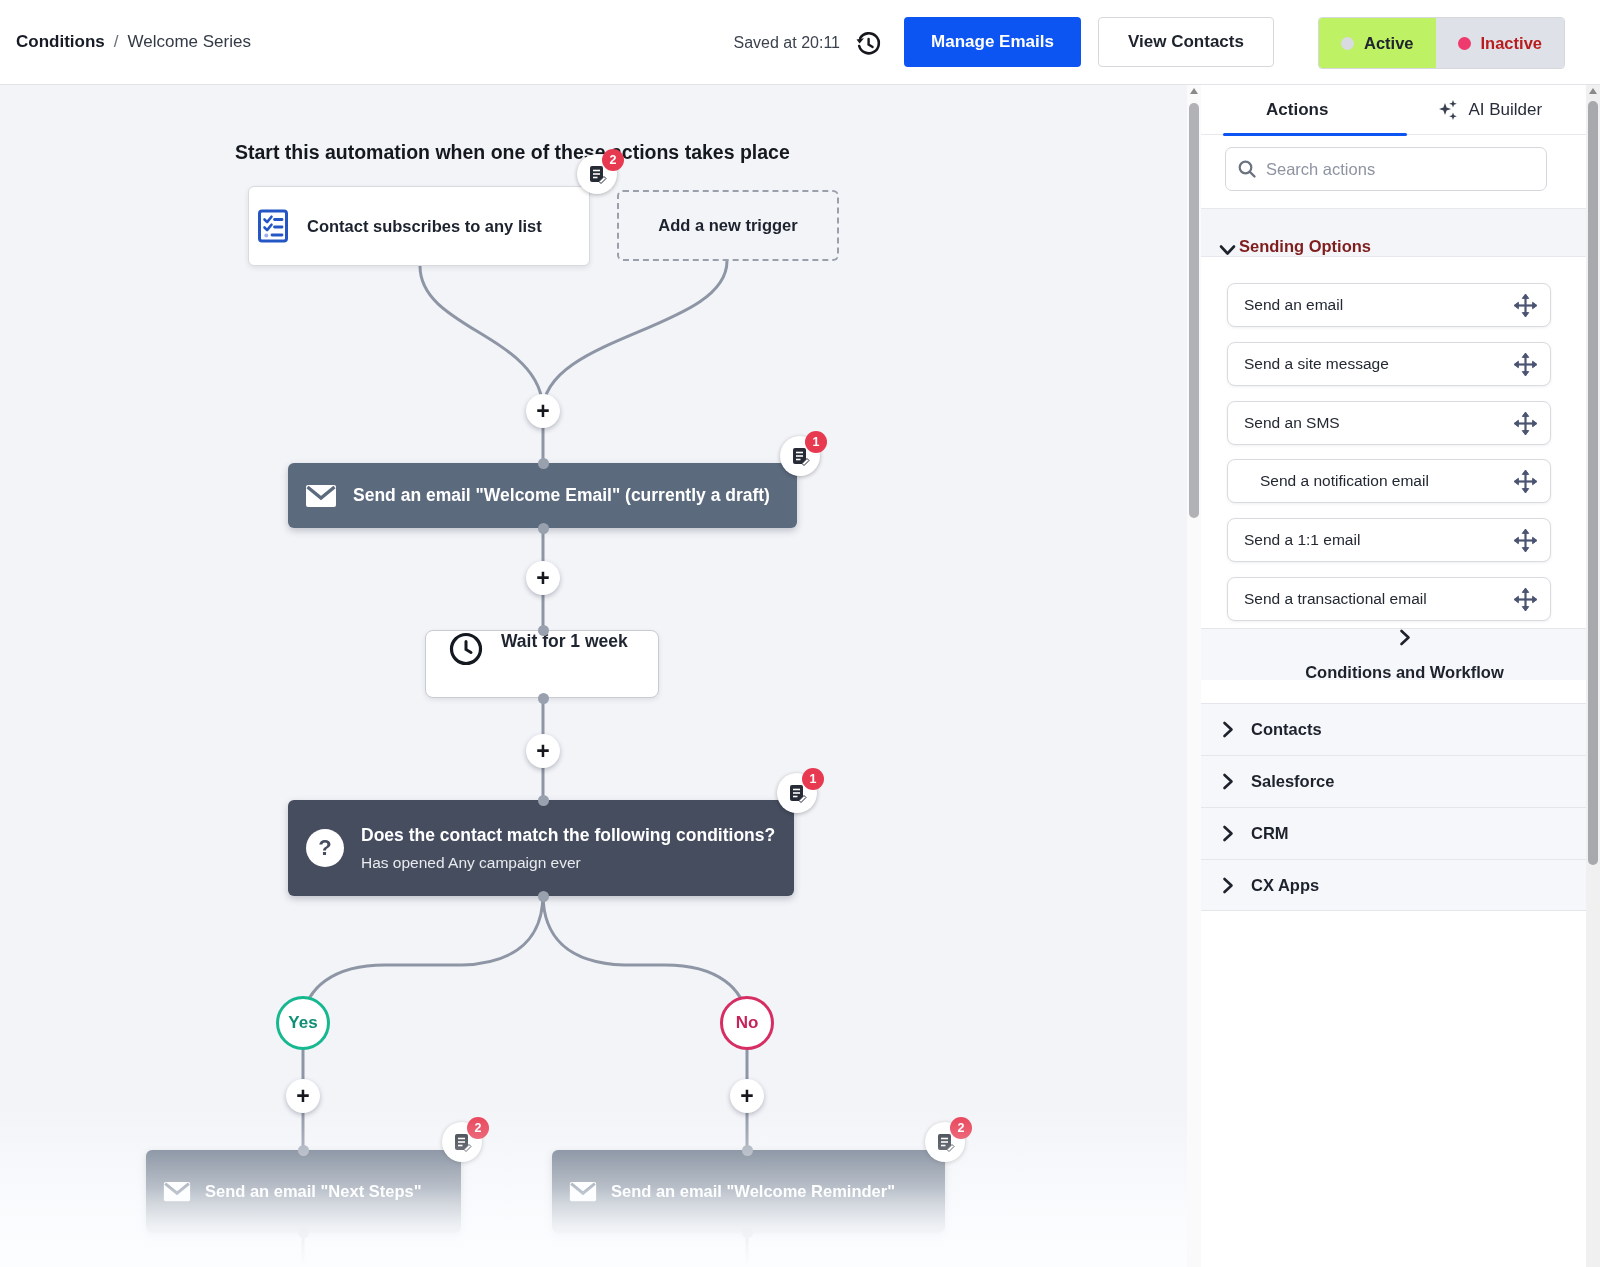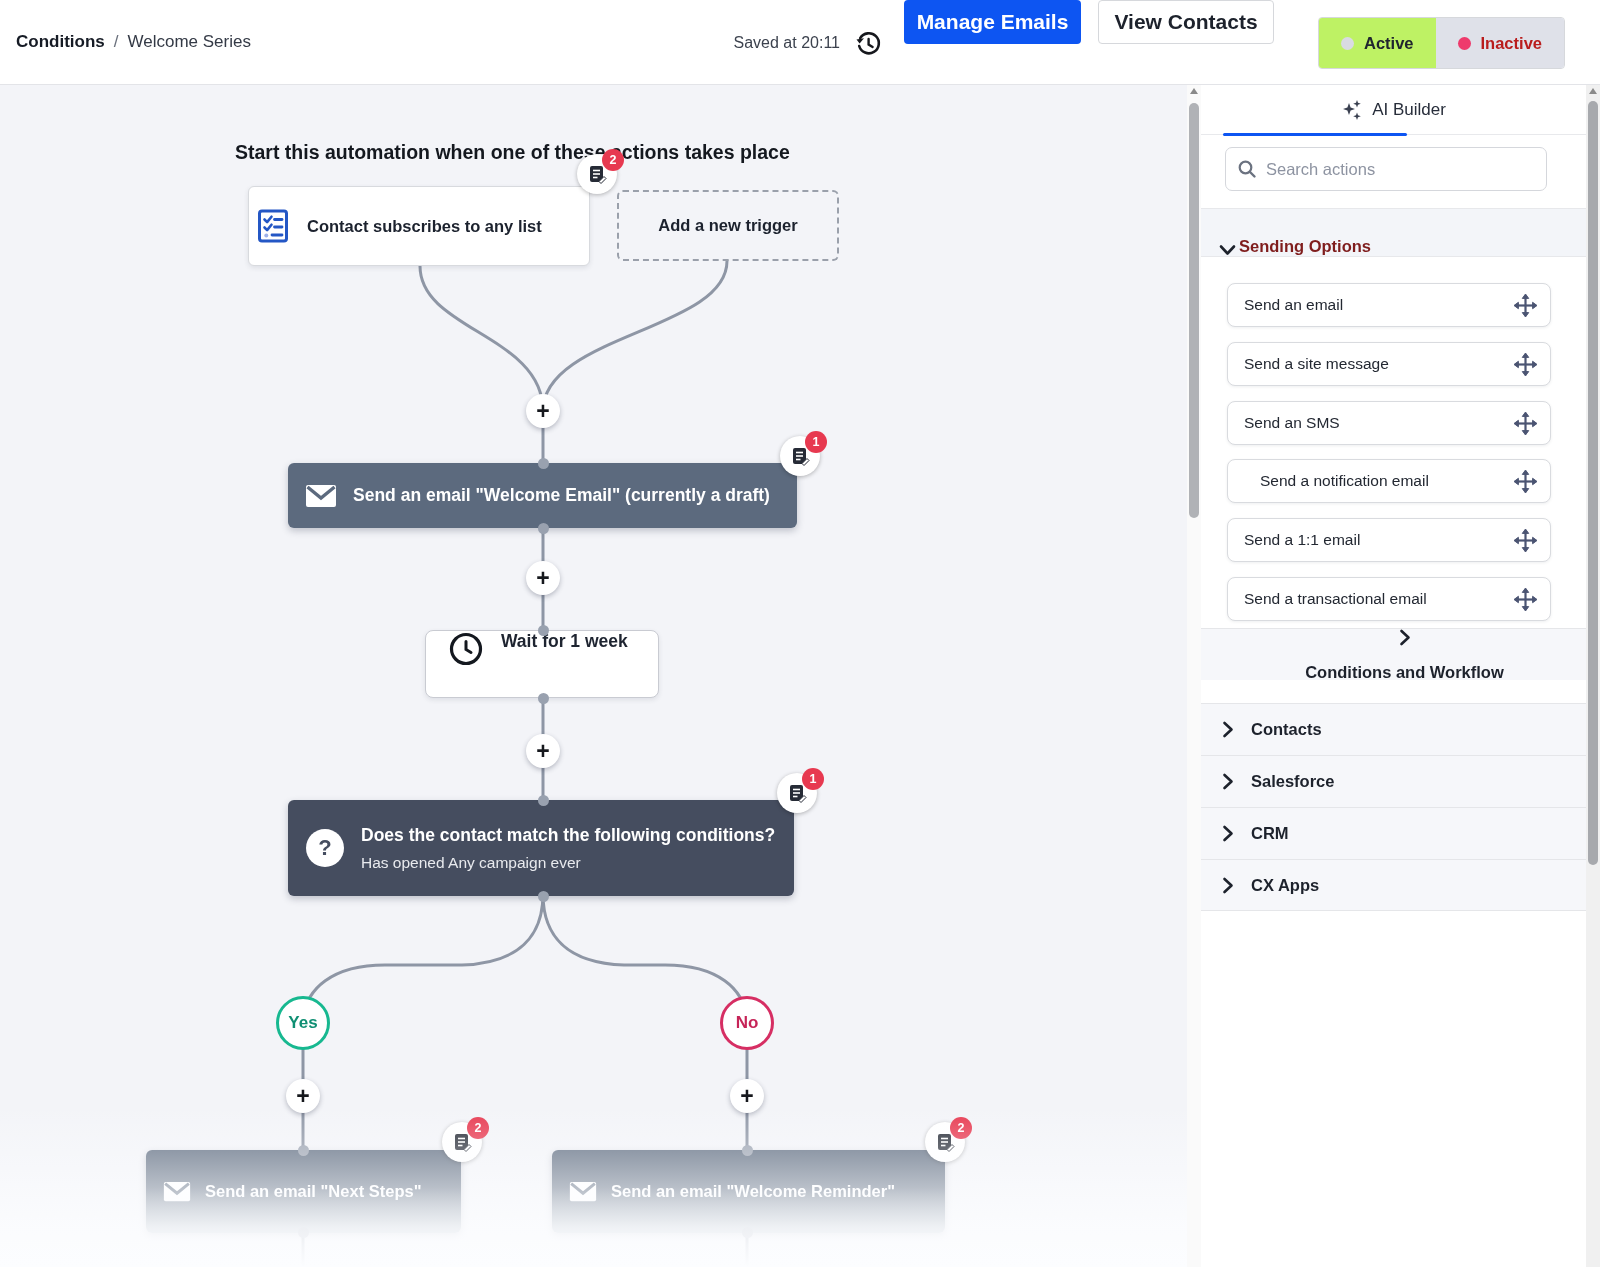--- a/index.html
+++ b/index.html
@@ -9,21 +9,21 @@
     font-family:"Liberation Sans", sans-serif; color:#1d222c; background:#fff;
   }
   
   .topbar { position:absolute; left:0; top:0; width:1600px; height:85px; background:#fff; border-bottom:1px solid #e3e4e8; z-index:30; }
   .breadcrumb { position:absolute; left:16px; top:32px; font-size:17px; display:flex; gap:9px; align-items:center; }
   .breadcrumb .bc-root { font-weight:bold; color:#161b25; }
   .breadcrumb .bc-sep { color:#6a707c; }
   .breadcrumb .bc-page { color:#343a46; }
   .saved { position:absolute; left:0; top:0; width:840px; height:85px; display:flex; align-items:center; justify-content:flex-end; font-size:16px; color:#3c424e; }
   .history-btn { position:absolute; left:853px; top:30px; width:30px; height:28px; display:flex; align-items:center; justify-content:center; cursor:pointer; background:none; border:none; }
-  .btn { position:absolute; top:0; height:44px; border-radius:4px; font-size:21px; font-weight:bold; display:flex; align-items:center; justify-content:center; cursor:pointer; font-family:inherit; }
+  .btn { position:absolute; top:17px; height:50px; border-radius:4px; font-size:17px; font-weight:bold; display:flex; align-items:center; justify-content:center; cursor:pointer; font-family:inherit; }
   .btn-primary { left:904px; width:177px; background:#0d55f2; color:#fff; border:none; }
   .btn-secondary { left:1098px; width:176px; background:#fff; color:#1d222c; border:1px solid #d6d8dc; }
   .toggle { position:absolute; left:1318px; top:17px; height:52px; display:flex; border:1px solid #d6d8dc; border-radius:4px; overflow:hidden; }
   .toggle .seg { display:flex; align-items:center; gap:10px; padding:0 22px; font-size:16.5px; font-weight:bold; cursor:pointer; }
   .seg-active { background:#bef264; color:#20252f; }
   .seg-inactive { background:#dfe1e9; color:#b91c1c; }
   .dot { width:13px; height:13px; border-radius:50%; }
   .dot-grey { background:#d9dbe1; }
   .dot-pink { background:#ee3a6c; }
 
@@ -290,20 +290,23 @@
         </svg>
       </span>
       <span class="count">2</span>
     </div>
 
     <div class="canvas-fade"></div>
   </div>
 
   <div class="panel">
     <div class="tabs">
+      <div class="tab tab-actions">
+        <span>Actions</span>
+      </div>
       <div class="tab tab-ai">
         <span>
           <svg width="22" height="22" viewBox="0 0 22 22">
             <path d="M8 4 L9.6 8.4 L14 10 L9.6 11.6 L8 16 L6.4 11.6 L2 10 L6.4 8.4 Z" fill="#3a4050"></path>
             <path d="M16 1 L17 3.8 L19.8 4.8 L17 5.8 L16 8.6 L15 5.8 L12.2 4.8 L15 3.8 Z" fill="#3a4050"></path>
             <path d="M16 13.4 L17 16.2 L19.8 17.2 L17 18.2 L16 21 L15 18.2 L12.2 17.2 L15 16.2 Z" fill="#3a4050"></path>
           </svg>
         </span>
         <span>AI Builder</span>
       </div>

